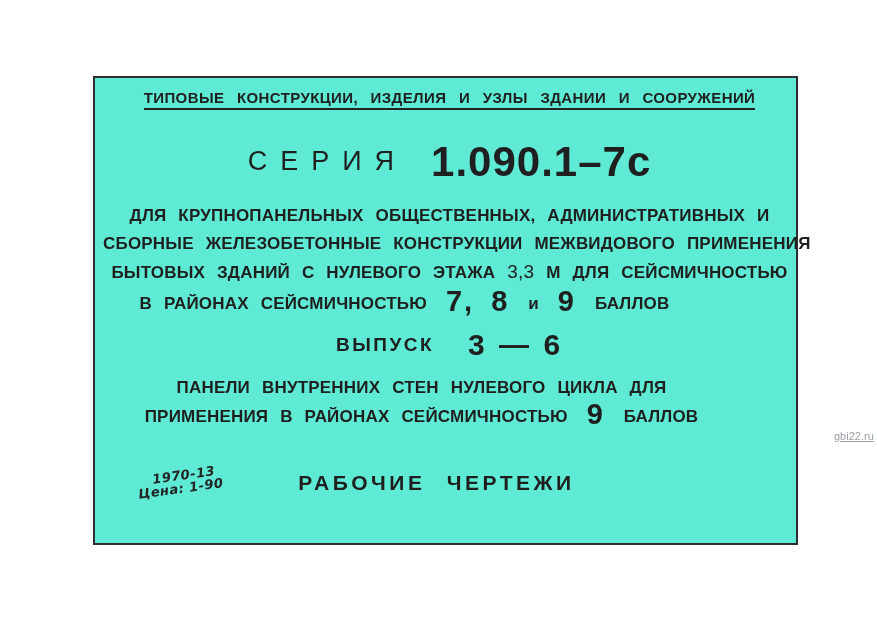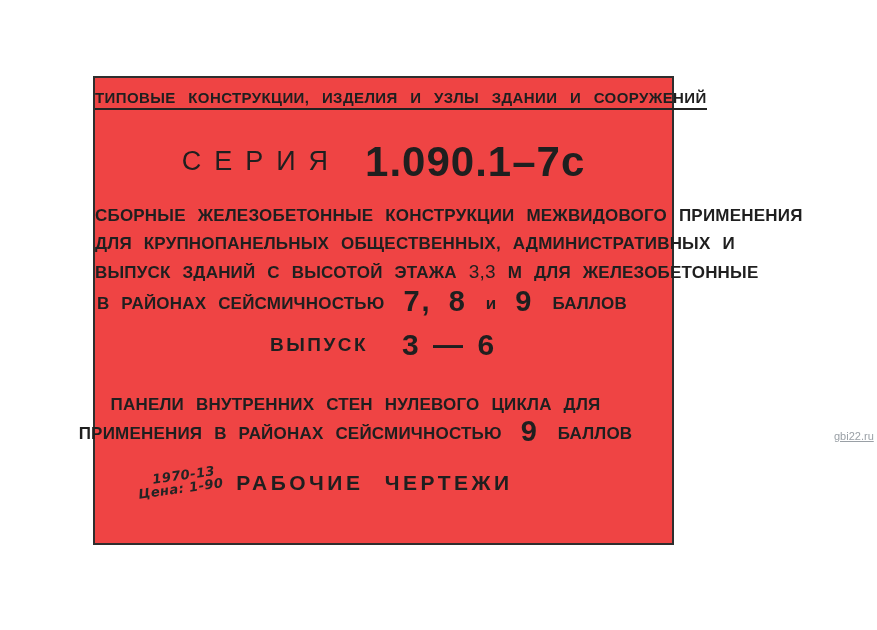--- a/index.html
+++ b/index.html
@@ -13,25 +13,26 @@
     height: 630px;
     background: #ffffff;
     font-family: "Liberation Sans", sans-serif;
     color: #1f1f1f;
     overflow: hidden;
   }
   .frame {
     position: absolute;
     left: 93px;
     top: 76px;
-    width: 581px;
+    width: 705px;
     height: 469px;
     border: 2px solid #2e2e2e;
     box-sizing: border-box;
-    background: #ef4444;
+    background: #5eead4;
+    padding-left: 8px;
   }
   
   .header-row {
     text-align: center;
     margin-top: 11px;
   }
   .header-text {
     display: inline-block;
     font-size: 15px;
     font-weight: bold;
@@ -68,21 +69,20 @@
     font-size: 17px;
     font-weight: bold;
     line-height: 28px;
     word-spacing: 7px;
     letter-spacing: 0.2px;
     white-space: nowrap;
   }
   .t-line.shift-left {
     position: relative;
     left: -45px;
-    text-align: right;
   }
   .num-md {
     font-size: 19px;
     font-weight: normal;
   }
   .num-lg {
     font-size: 29px;
     font-weight: bold;
     letter-spacing: 2px;
     margin: 0 7px;
@@ -105,21 +105,21 @@
     vertical-align: 4px;
   }
   .issue-number {
     font-size: 30px;
     font-weight: bold;
     letter-spacing: 3px;
     margin-left: 34px;
   }
   
   .subtitle-block {
-    margin-top: 29px;
+    margin-top: 12px;
     text-align: center;
     position: relative;
     left: -28px;
   }
   .s-line {
     font-size: 17px;
     font-weight: bold;
     line-height: 27px;
     word-spacing: 7px;
     letter-spacing: 0.2px;
@@ -178,26 +178,26 @@
 
     <div class="header-row">
       <span class="header-text">ТИПОВЫЕ КОНСТРУКЦИИ, ИЗДЕЛИЯ И УЗЛЫ ЗДАНИИ И СООРУЖЕНИЙ</span>
     </div>
 
     <div class="series-row">
       <span class="series-label">СЕРИЯ</span><span class="series-number">1.090.1–7с</span>
     </div>
 
     <div class="title-block">
+      <div class="t-line">ДЛЯ КРУПНОПАНЕЛЬНЫХ ОБЩЕСТВЕННЫХ, АДМИНИСТРАТИВНЫХ И</div>
       <div class="t-line">СБОРНЫЕ ЖЕЛЕЗОБЕТОННЫЕ КОНСТРУКЦИИ МЕЖВИДОВОГО ПРИМЕНЕНИЯ</div>
-      <div class="t-line">ДЛЯ КРУПНОПАНЕЛЬНЫХ ОБЩЕСТВЕННЫХ, АДМИНИСТРАТИВНЫХ И</div>
       <div class="t-line">
-        <span>ВЫПУСК ЗДАНИЙ С ВЫСОТОЙ ЭТАЖА</span>
+        <span>БЫТОВЫХ ЗДАНИЙ С НУЛЕВОГО ЭТАЖА</span>
         <span class="num-md">3,3</span>
-        <span>М ДЛЯ ЖЕЛЕЗОБЕТОННЫЕ</span>
+        <span>М ДЛЯ СЕЙСМИЧНОСТЬЮ</span>
       </div>
       <div class="t-line shift-left">
         <span>В РАЙОНАХ СЕЙСМИЧНОСТЬЮ</span>
         <span class="num-lg">7, 8</span>
         <span class="and-sm">и</span>
         <span class="num-lg">9</span>
         <span>БАЛЛОВ</span>
       </div>
     </div>
 

